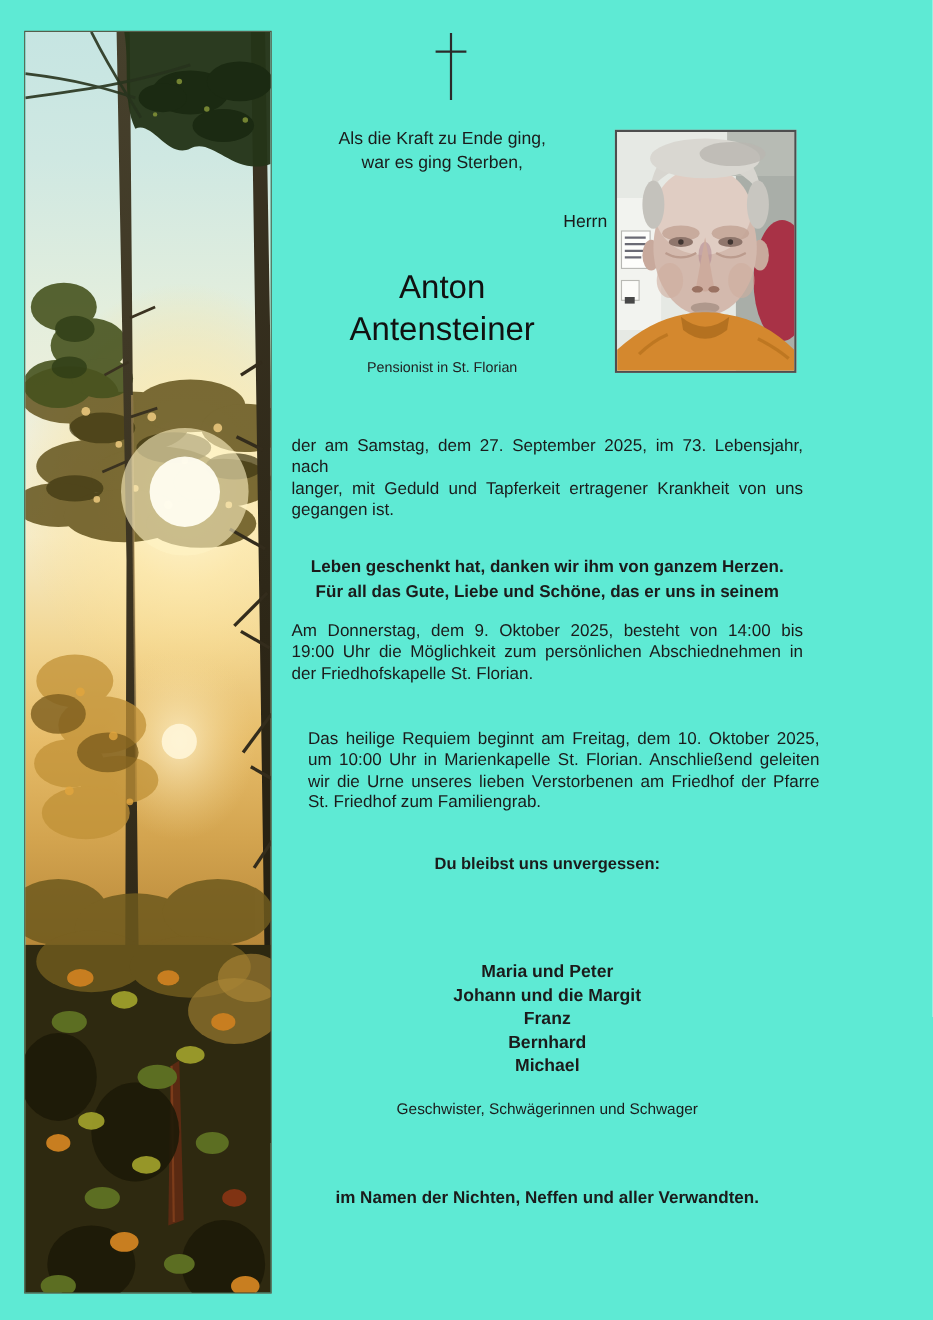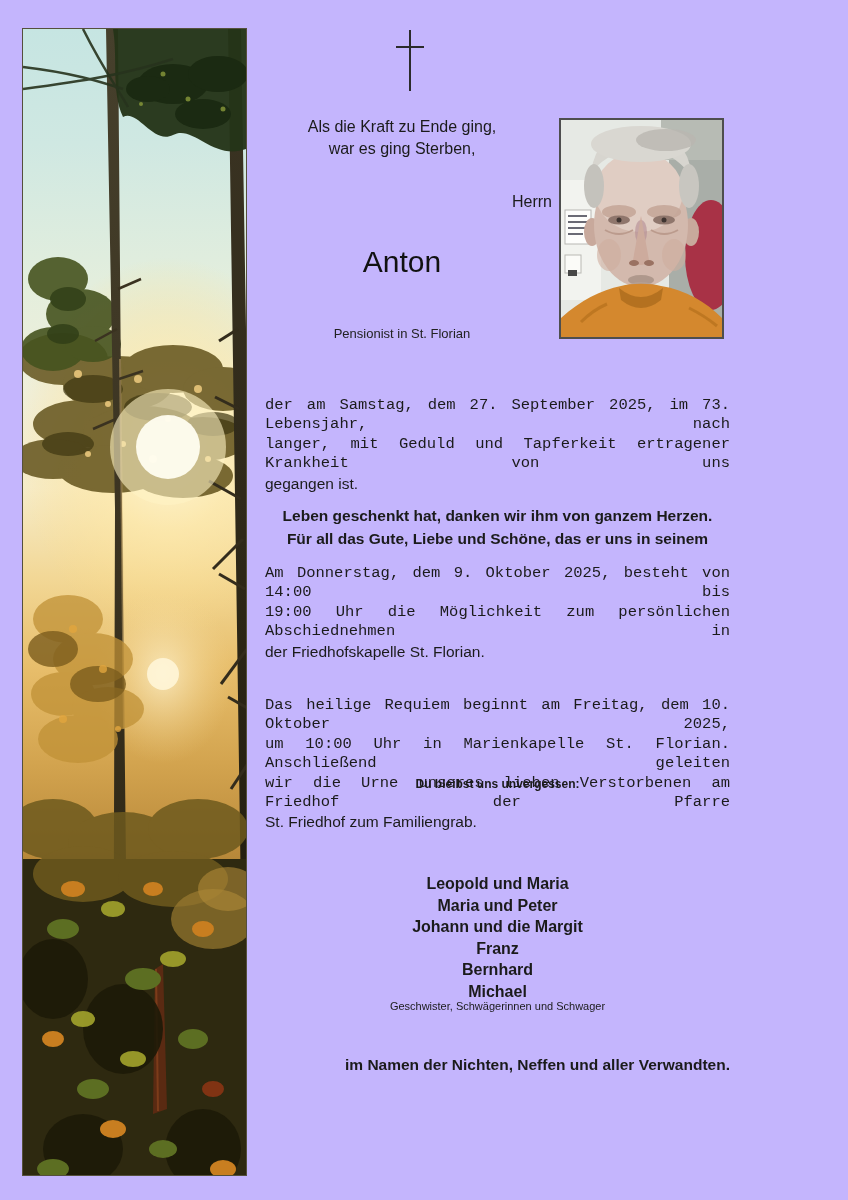--- a/index.html
+++ b/index.html
@@ -1,42 +1,42 @@
 <!DOCTYPE html>
 <html><head>
 <meta charset="utf-8">
 <style>
   html,body{margin:0;padding:0;background:#ffffff;}
   body{width:848px;height:1200px;font-family:"Liberation Sans","DejaVu Sans",sans-serif;color:#1b1b1b;}
-  .page{position:relative;width:848px;height:1200px;background:#c4b5fd;overflow:hidden;}
+  .page{position:relative;width:848px;height:1200px;background:#5eead4;overflow:hidden;}
   .abs{position:absolute;}
 
   
   .forest{left:22px;top:28px;width:223px;height:1146px;border:1px solid #55503c;box-sizing:content-box;}
   .portrait{left:559px;top:118px;width:161px;height:217px;border:2px solid #4e4e4e;background:#e6e9e4;}
 
   
   .headcol{left:252px;width:300px;text-align:center;}
   .col{left:265px;width:465px;}
   .intro{top:116px;font-size:16px;line-height:21.7px;}
   .salutation{top:193px;font-size:16px;text-align:right;}
   .deceased{top:243px;font-size:30px;line-height:38px;color:#111;}
   .occupation{top:326px;font-size:13px;color:#222;}
   .para{font-size:15.5px;line-height:19.4px;}
   .p1{top:396px;}
   .thanks{top:504px;font-size:15.5px;line-height:23px;font-weight:bold;text-align:center;}
   .p2{top:564px;}
-  .p3{top:696px;}
-  .remember{top:777px;font-size:12px;font-weight:bold;text-align:center;}
+  .p3{top:662px;margin-left:15px;}
+  .remember{top:777px;font-size:15px;font-weight:bold;text-align:center;}
   .mourners{top:873px;font-size:16px;font-weight:bold;line-height:21.6px;text-align:center;}
-  .relation{top:1000px;font-size:11px;text-align:center;}
-  .closing{top:1056px;font-size:15.5px;font-weight:bold;text-align:right;}
+  .relation{top:1000px;font-size:14px;text-align:center;}
+  .closing{top:1081px;font-size:15.5px;font-weight:bold;text-align:center;}
 
   .line{display:block;}
-  .jl{text-align:justify;text-align-last:justify;font-family:Liberation Mono, monospace;}
+  .jl{text-align:justify;text-align-last:justify;}
   svg{display:block;}
 </style>
 </head>
 <body>
 
 <div class="page">
 
   <div class="abs forest">
     <svg width="223" height="1146" viewBox="0 0 223 1146" preserveAspectRatio="none">
       <defs>
@@ -237,20 +237,21 @@
 
   <div class="abs headcol intro">
     <span class="line">Als die Kraft zu Ende ging,</span>
     <span class="line">war es ging Sterben,</span>
   </div>
 
   <div class="abs headcol salutation">Herrn</div>
 
   <div class="abs headcol deceased">
     <span class="line">Anton</span>
+    <span class="line">Antensteiner</span>
   </div>
 
   <div class="abs headcol occupation">Pensionist in St. Florian</div>
 
   <div class="abs portrait">
     <svg width="161" height="217" viewBox="0 0 161 217">
       <rect x="0" y="0" width="161" height="217" fill="#e6e9e4"></rect>
       <rect x="108" y="0" width="53" height="217" fill="#a9aea8"></rect>
       <rect x="100" y="0" width="61" height="40" fill="#b7bbb4"></rect>
       <ellipse cx="150" cy="135" rx="26" ry="55" fill="#a83246"></ellipse>
@@ -320,21 +321,20 @@
   <div class="abs col para p3">
     <span class="line jl">Das heilige Requiem beginnt am Freitag, dem 10. Oktober 2025,</span>
     <span class="line jl">um 10:00 Uhr in Marienkapelle St. Florian. Anschließend geleiten</span>
     <span class="line jl">wir die Urne unseres lieben Verstorbenen am Friedhof der Pfarre</span>
     <span class="line">St. Friedhof zum Familiengrab.</span>
   </div>
 
   <div class="abs col remember">Du bleibst uns unvergessen:</div>
 
   <div class="abs col mourners">
-    <span class="line">Leopold und Maria</span>
     <span class="line">Maria und Peter</span>
     <span class="line">Johann und die Margit</span>
     <span class="line">Franz</span>
     <span class="line">Bernhard</span>
     <span class="line">Michael</span>
   </div>
 
   <div class="abs col relation">Geschwister, Schwägerinnen und Schwager</div>
 
   <div class="abs col closing">im Namen der Nichten, Neffen und aller Verwandten.</div>

